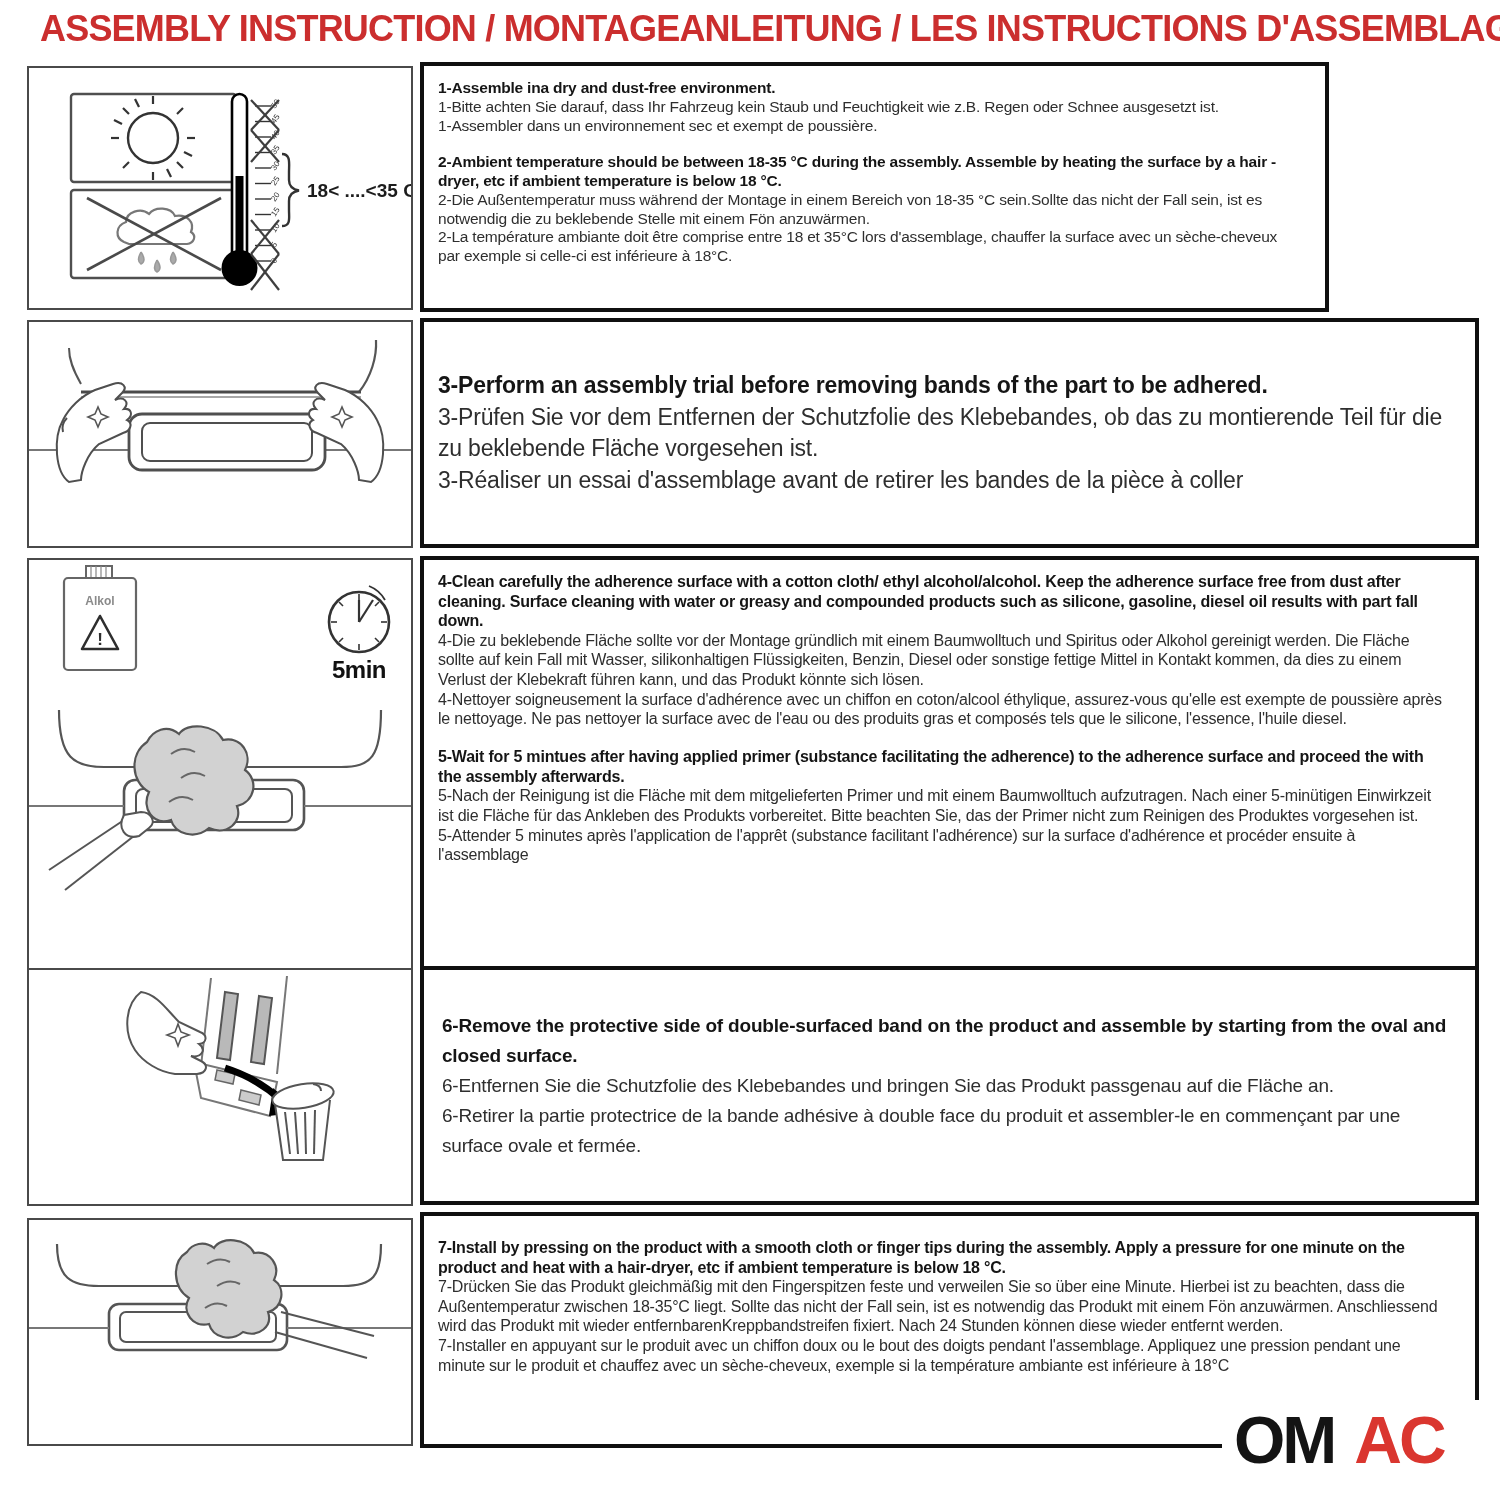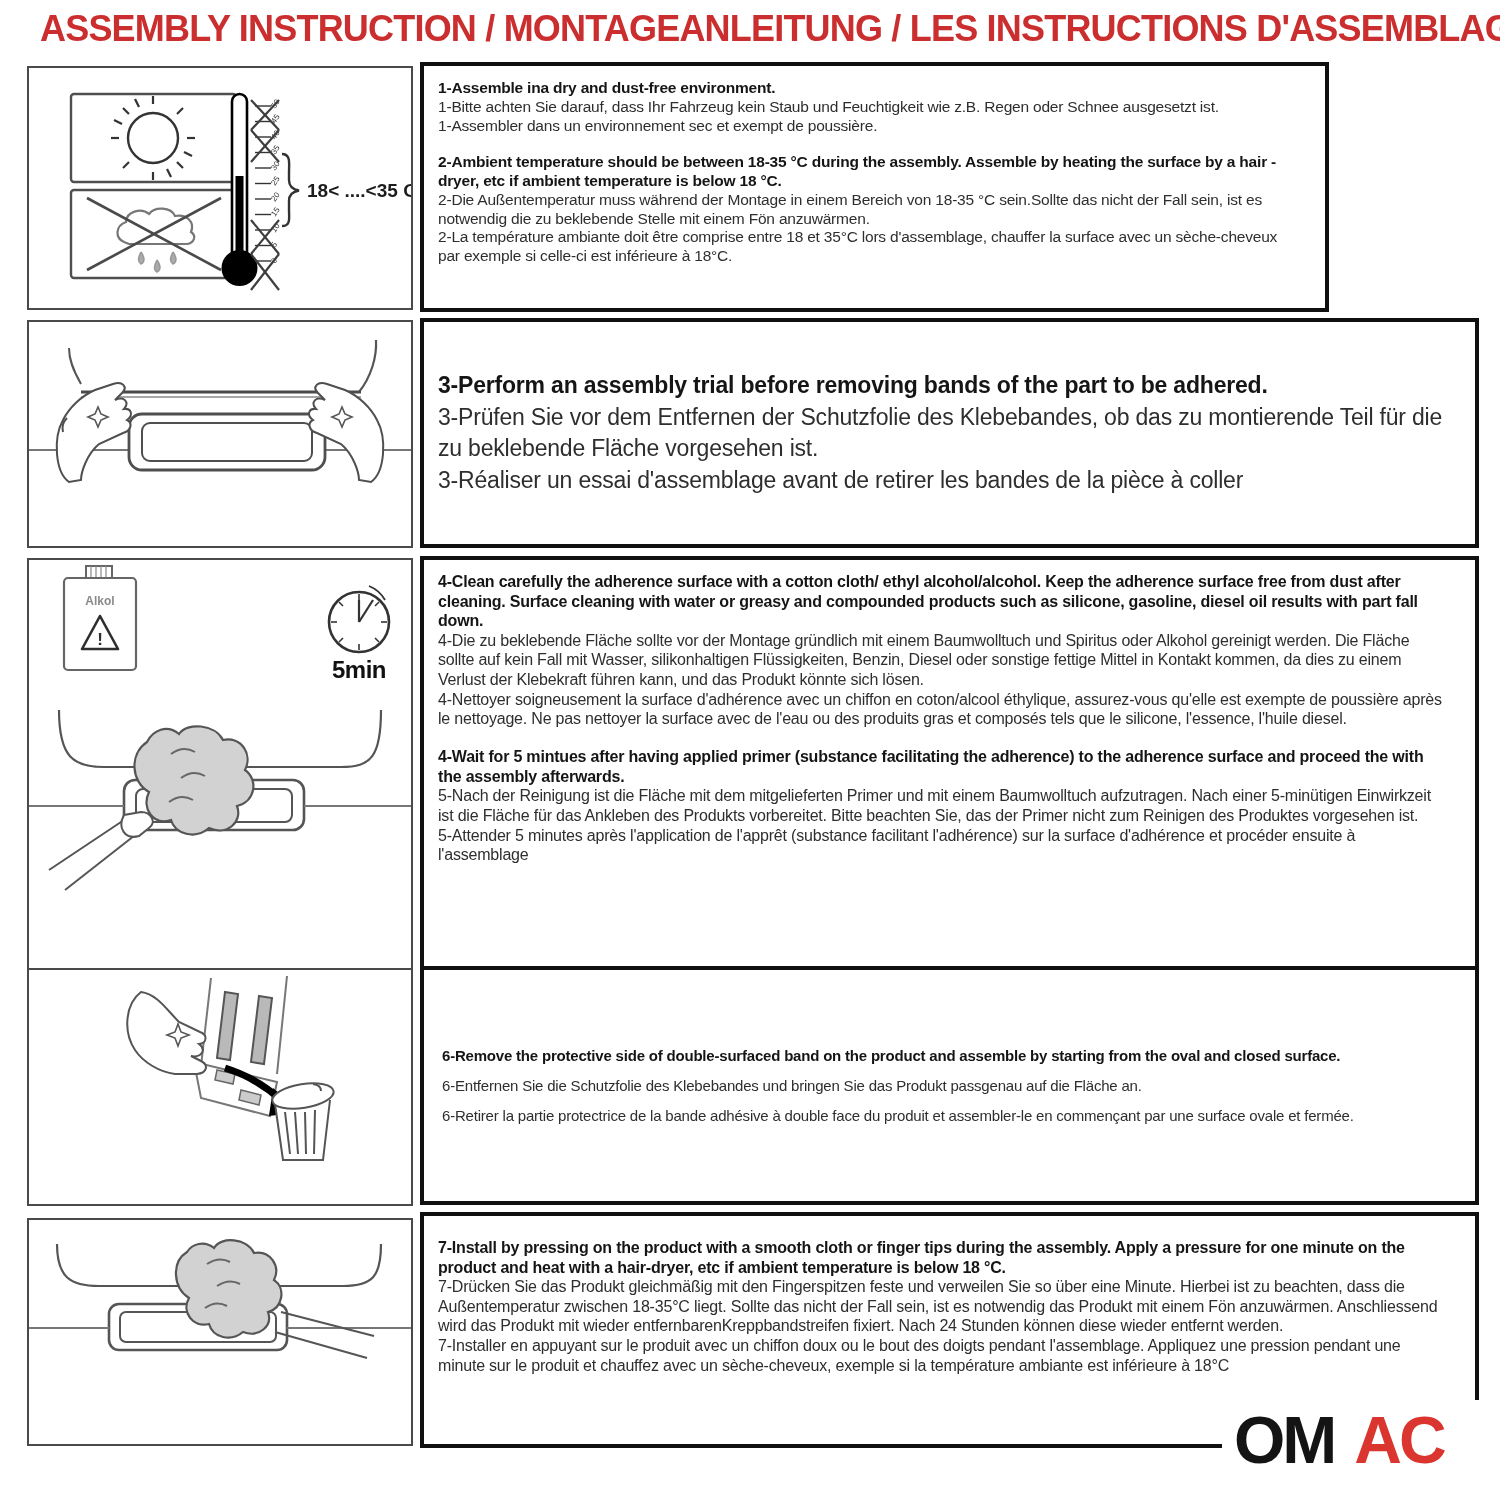--- a/index.html
+++ b/index.html
@@ -20,21 +20,21 @@
   #tbox1{left:420px;top:62px;width:909px;height:250px;}
   #tbox1 .tinner{padding-top:13px;font-size:15.5px;line-height:18.8px;}
   #ibox2{left:27px;top:320px;width:386px;height:228px;}
   #tbox2{left:420px;top:318px;width:1059px;height:230px;display:flex;align-items:center;}
   #tbox2 .tinner{font-size:23px;line-height:31.5px;}
   #ibox3{left:27px;top:558px;width:386px;height:511px;}
   #tbox3{left:420px;top:556px;width:1059px;height:502px;}
   #tbox3 .tinner{padding-top:12px;font-size:16px;line-height:19.6px;}
   #ibox4{left:27px;top:968px;width:386px;height:238px;}
   #tbox4{left:420px;top:966px;width:1059px;height:239px;display:flex;align-items:center;}
-  #tbox4 .tinner{font-size:15px;line-height:30px;padding-left:18px;}
+  #tbox4 .tinner{font-size:19px;line-height:30px;padding-left:18px;}
   #ibox5{left:27px;top:1218px;width:386px;height:228px;}
   #tbox5{left:420px;top:1212px;width:1059px;height:236px;}
   #tbox5 .tinner{padding-top:22px;font-size:16px;line-height:19.6px;}
   
   .logo{position:absolute;left:1222px;top:1400px;width:278px;height:80px;background:#fff;
         display:flex;align-items:center;padding-left:12px;box-sizing:border-box;z-index:5;gap:20px;}
   .logo span{font-size:66px;font-weight:900;letter-spacing:-3px;line-height:1;}
   .logo .lb{color:#141414;}
   .logo .lr{color:#da362f;}
   svg{display:block;}
@@ -219,21 +219,21 @@
         <path d="M152,218 q12,-9 24,-2" fill="none" stroke="#666" stroke-width="2"></path>
         <path d="M140,242 q12,-9 24,-2" fill="none" stroke="#666" stroke-width="2"></path>
       </g>
     </svg>
   </div>
   <div class="tbox" id="tbox3">
     <div class="tinner">
       <p class="b">4-Clean carefully the adherence surface with a cotton cloth/ ethyl alcohol/alcohol. Keep the adherence surface free from dust after cleaning. Surface cleaning with water or greasy and compounded products such as silicone, gasoline, diesel oil results with part fall down.</p>
       <p>4-Die zu beklebende Fläche sollte vor der Montage gründlich mit einem Baumwolltuch und Spiritus oder Alkohol gereinigt werden. Die Fläche sollte auf kein Fall mit Wasser, silikonhaltigen Flüssigkeiten, Benzin, Diesel oder sonstige fettige Mittel in Kontakt kommen, da dies zu einem Verlust der Klebekraft führen kann, und das Produkt könnte sich lösen.</p>
       <p>4-Nettoyer soigneusement la surface d'adhérence avec un chiffon en coton/alcool éthylique, assurez-vous qu'elle est exempte de poussière après le nettoyage. Ne pas nettoyer la surface avec de l'eau ou des produits gras et composés tels que le silicone, l'essence, l'huile diesel.</p>
-      <p class="b gap">4-Wait for 5 mintues after having applied primer (substance facilitating the adherence) to the adherence surface and proceed the with the assembly afterwards.</p>
+      <p class="b gap">5-Wait for 5 mintues after having applied primer (substance facilitating the adherence) to the adherence surface and proceed the with the assembly afterwards.</p>
       <p>5-Nach der Reinigung ist die Fläche mit dem mitgelieferten Primer und mit einem Baumwolltuch aufzutragen. Nach einer 5-minütigen Einwirkzeit ist die Fläche für das Ankleben des Produkts vorbereitet. Bitte beachten Sie, das der Primer nicht zum Reinigen des Produktes vorgesehen ist.</p>
       <p>5-Attender 5 minutes après l'application de l'apprêt (substance facilitant l'adhérence) sur la surface d'adhérence et procéder ensuite à l'assemblage</p>
     </div>
   </div>
 
   <div class="ibox" id="ibox4">
     <svg width="382" height="234" viewBox="0 0 382 234">
 
       <path d="M182,8 L172,96" fill="none" stroke="#777" stroke-width="2"></path>
       <path d="M258,6 L248,104" fill="none" stroke="#777" stroke-width="2"></path>

